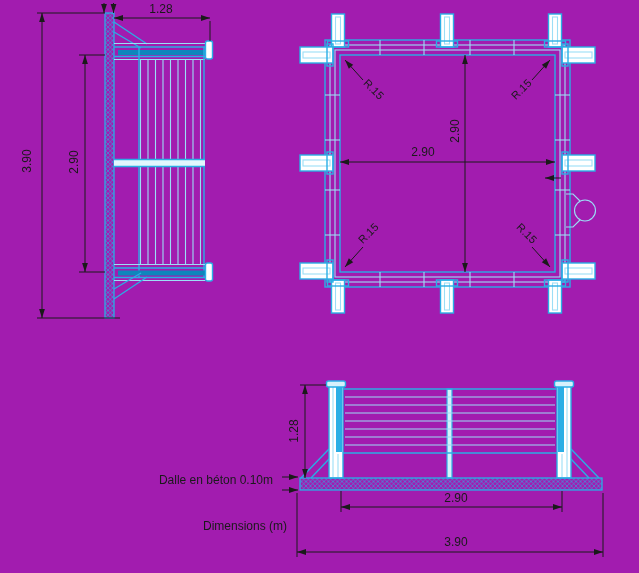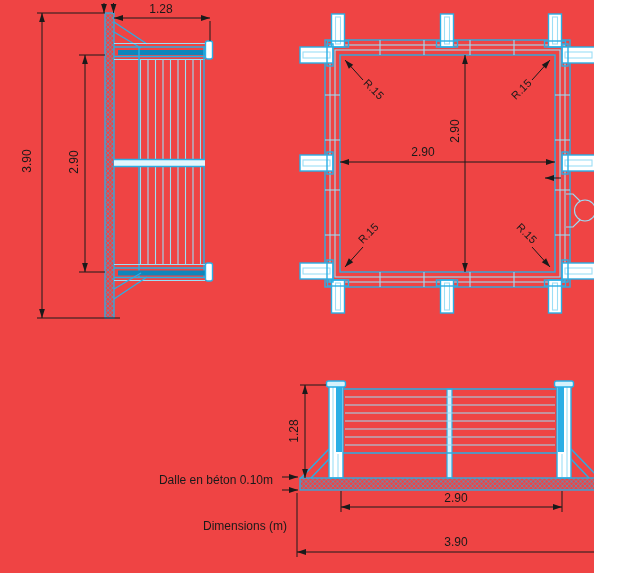--- a/index.html
+++ b/index.html
@@ -1,16 +1,16 @@
 <!DOCTYPE html>
 <html><head>
 <meta charset="utf-8">
 <style>
   html,body{margin:0;padding:0;background:#fff;}
-  #canvas{position:relative;width:594px;height:573px;background:#ef4444;overflow:hidden;
+  #canvas{position:relative;width:639px;height:573px;background:#a21caf;overflow:hidden;
           font-family:"Liberation Sans",sans-serif;}
   svg{display:block;}
   text{fill:#1A1A1A;font-family:"Liberation Sans",sans-serif;font-size:12px;}
   text.rlabel{font-size:11px;}
   .s{stroke:#2AAEE5;stroke-width:1.4;fill:none;}
   .sw{stroke:#2AAEE5;stroke-width:1.4;fill:#ffffff;}
   .l{stroke:#9BDEF6;stroke-width:1.1;fill:none;}
   .k{stroke:#1A1A1A;stroke-width:1;fill:none;}
   .capfill{stroke:#2AAEE5;stroke-width:1.4;fill:#D6F1FC;}
   .darkband{fill:#0E86BC;stroke:none;}

